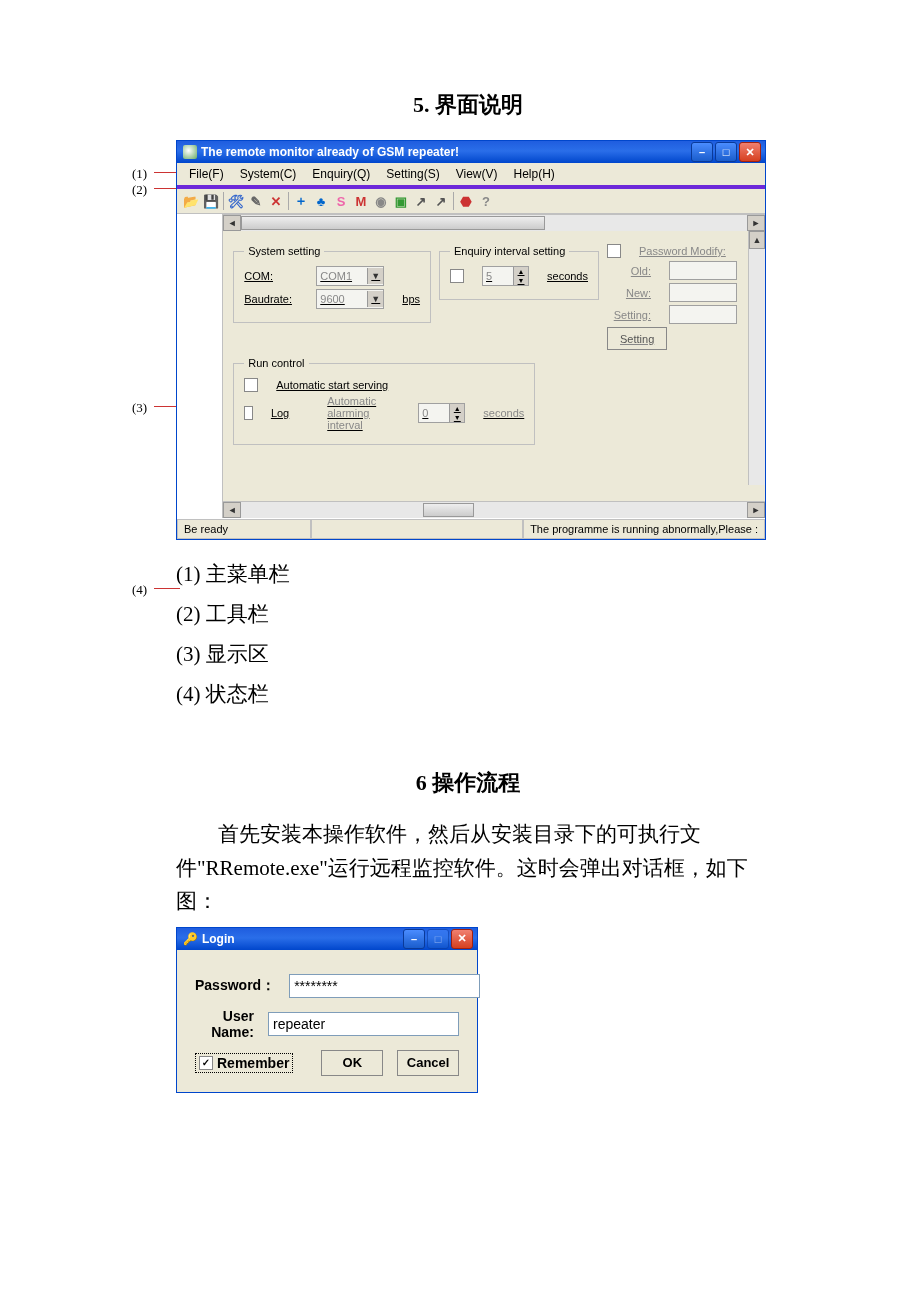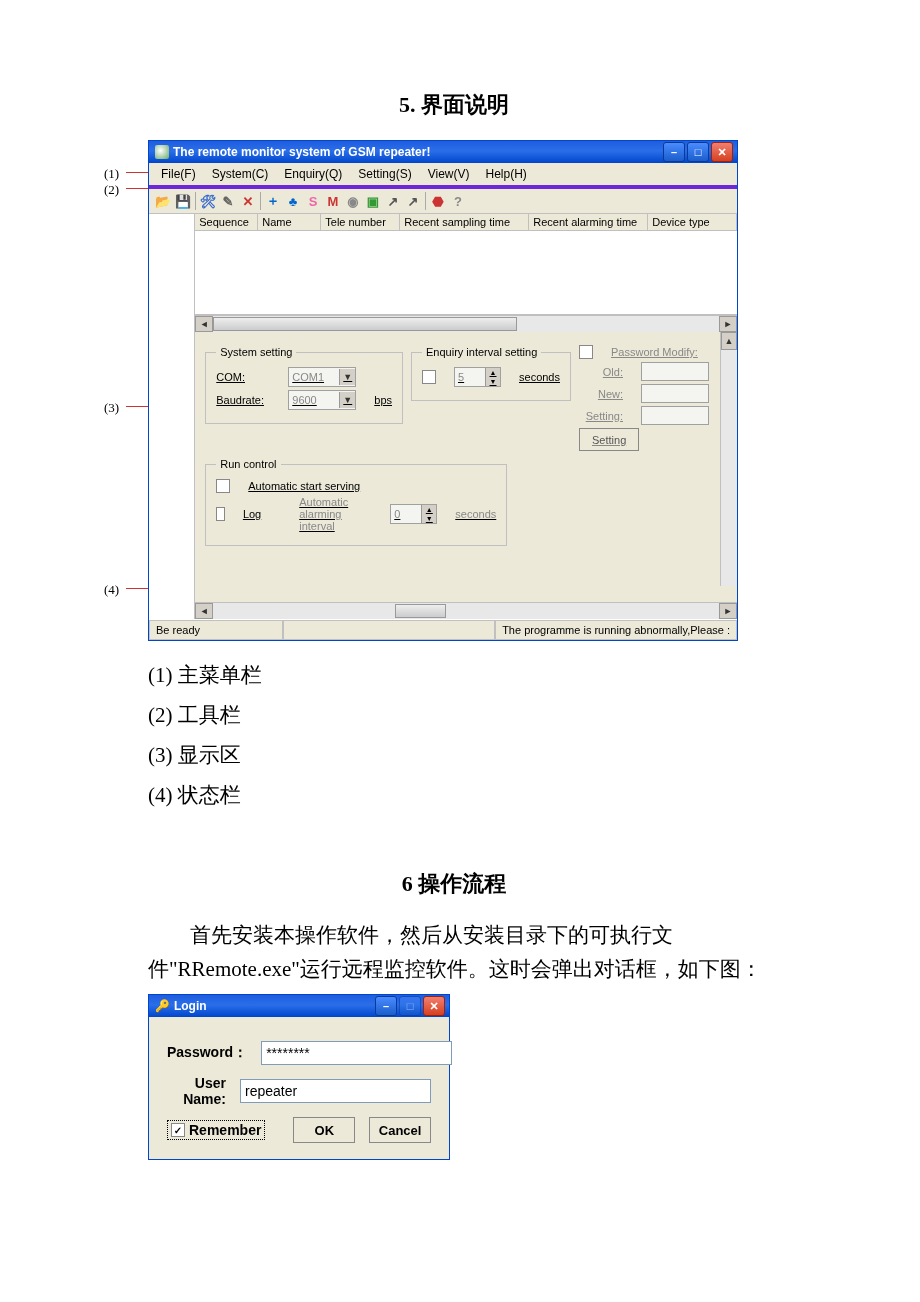--- a/index.html
+++ b/index.html
@@ -3,21 +3,21 @@
 <meta charset="utf-8">
 <style>
   body {
     margin: 0;
     font-family: "SimSun", "宋体", serif;
     background: #fff;
     width: 920px;
     color: #000;
   }
   .page {
-    padding: 90px 60px 40px 48px;
+    padding: 90px 60px 40px 76px;
   }
   h2 {
     text-align: center;
     font-family: "Times New Roman", serif;
     font-weight: bold;
     font-size: 22px;
     margin: 0 0 20px 0;
   }
   .fig-wrap {
     position: relative;
@@ -342,21 +342,21 @@
     <span class="callout" style="top:260px;">(3)</span>
     <div class="callout-line" style="top:266px;left:-22px;width:146px;"></div>
     <span class="callout" style="top:442px;">(4)</span>
     <div class="callout-line" style="top:448px;left:-22px;width:26px;"></div>
 
     <div class="xp-window">
 
       <div class="xp-titlebar">
         <div class="xp-title">
           <div class="xp-title-icon"></div>
-          <span>The remote monitor system of GSM repeater!</span>
+          <span>The remote monitor already of GSM repeater!</span>
         </div>
         <div class="xp-btns">
           <div class="xp-btn xp-btn-blue">
               <span>–</span>
             </div>
           <div class="xp-btn xp-btn-blue">
               <span>□</span>
             </div>
           <div class="xp-btn xp-btn-red">
               <span>✕</span>
@@ -391,30 +391,20 @@
         <div class="tool-icon" style="color:#555">↗</div>
         <div class="tool-sep"></div>
         <div class="tool-icon" style="color:#c33">⬣</div>
         <div class="tool-icon" style="color:#888">?</div>
       </div>
 
       <div class="xp-body">
         <div class="treepane"></div>
         <div class="rightpane">
 
-          <div class="listview">
-            <div class="list-headers">
-              <div class="list-header" style="width:54px">Sequence</div>
-              <div class="list-header" style="width:54px">Name</div>
-              <div class="list-header" style="width:70px">Tele number</div>
-              <div class="list-header" style="width:120px">Recent sampling time</div>
-              <div class="list-header" style="width:110px">Recent alarming time</div>
-              <div class="list-header" style="flex:1">Device type</div>
-            </div>
-          </div>
           <div class="hscroll">
             <div class="arrow">◄</div>
             <div class="track">
                 <div class="thumb"></div>
               </div>
             <div class="arrow">►</div>
           </div>
 
           <div class="settings-area">
             <div class="vscroll">

